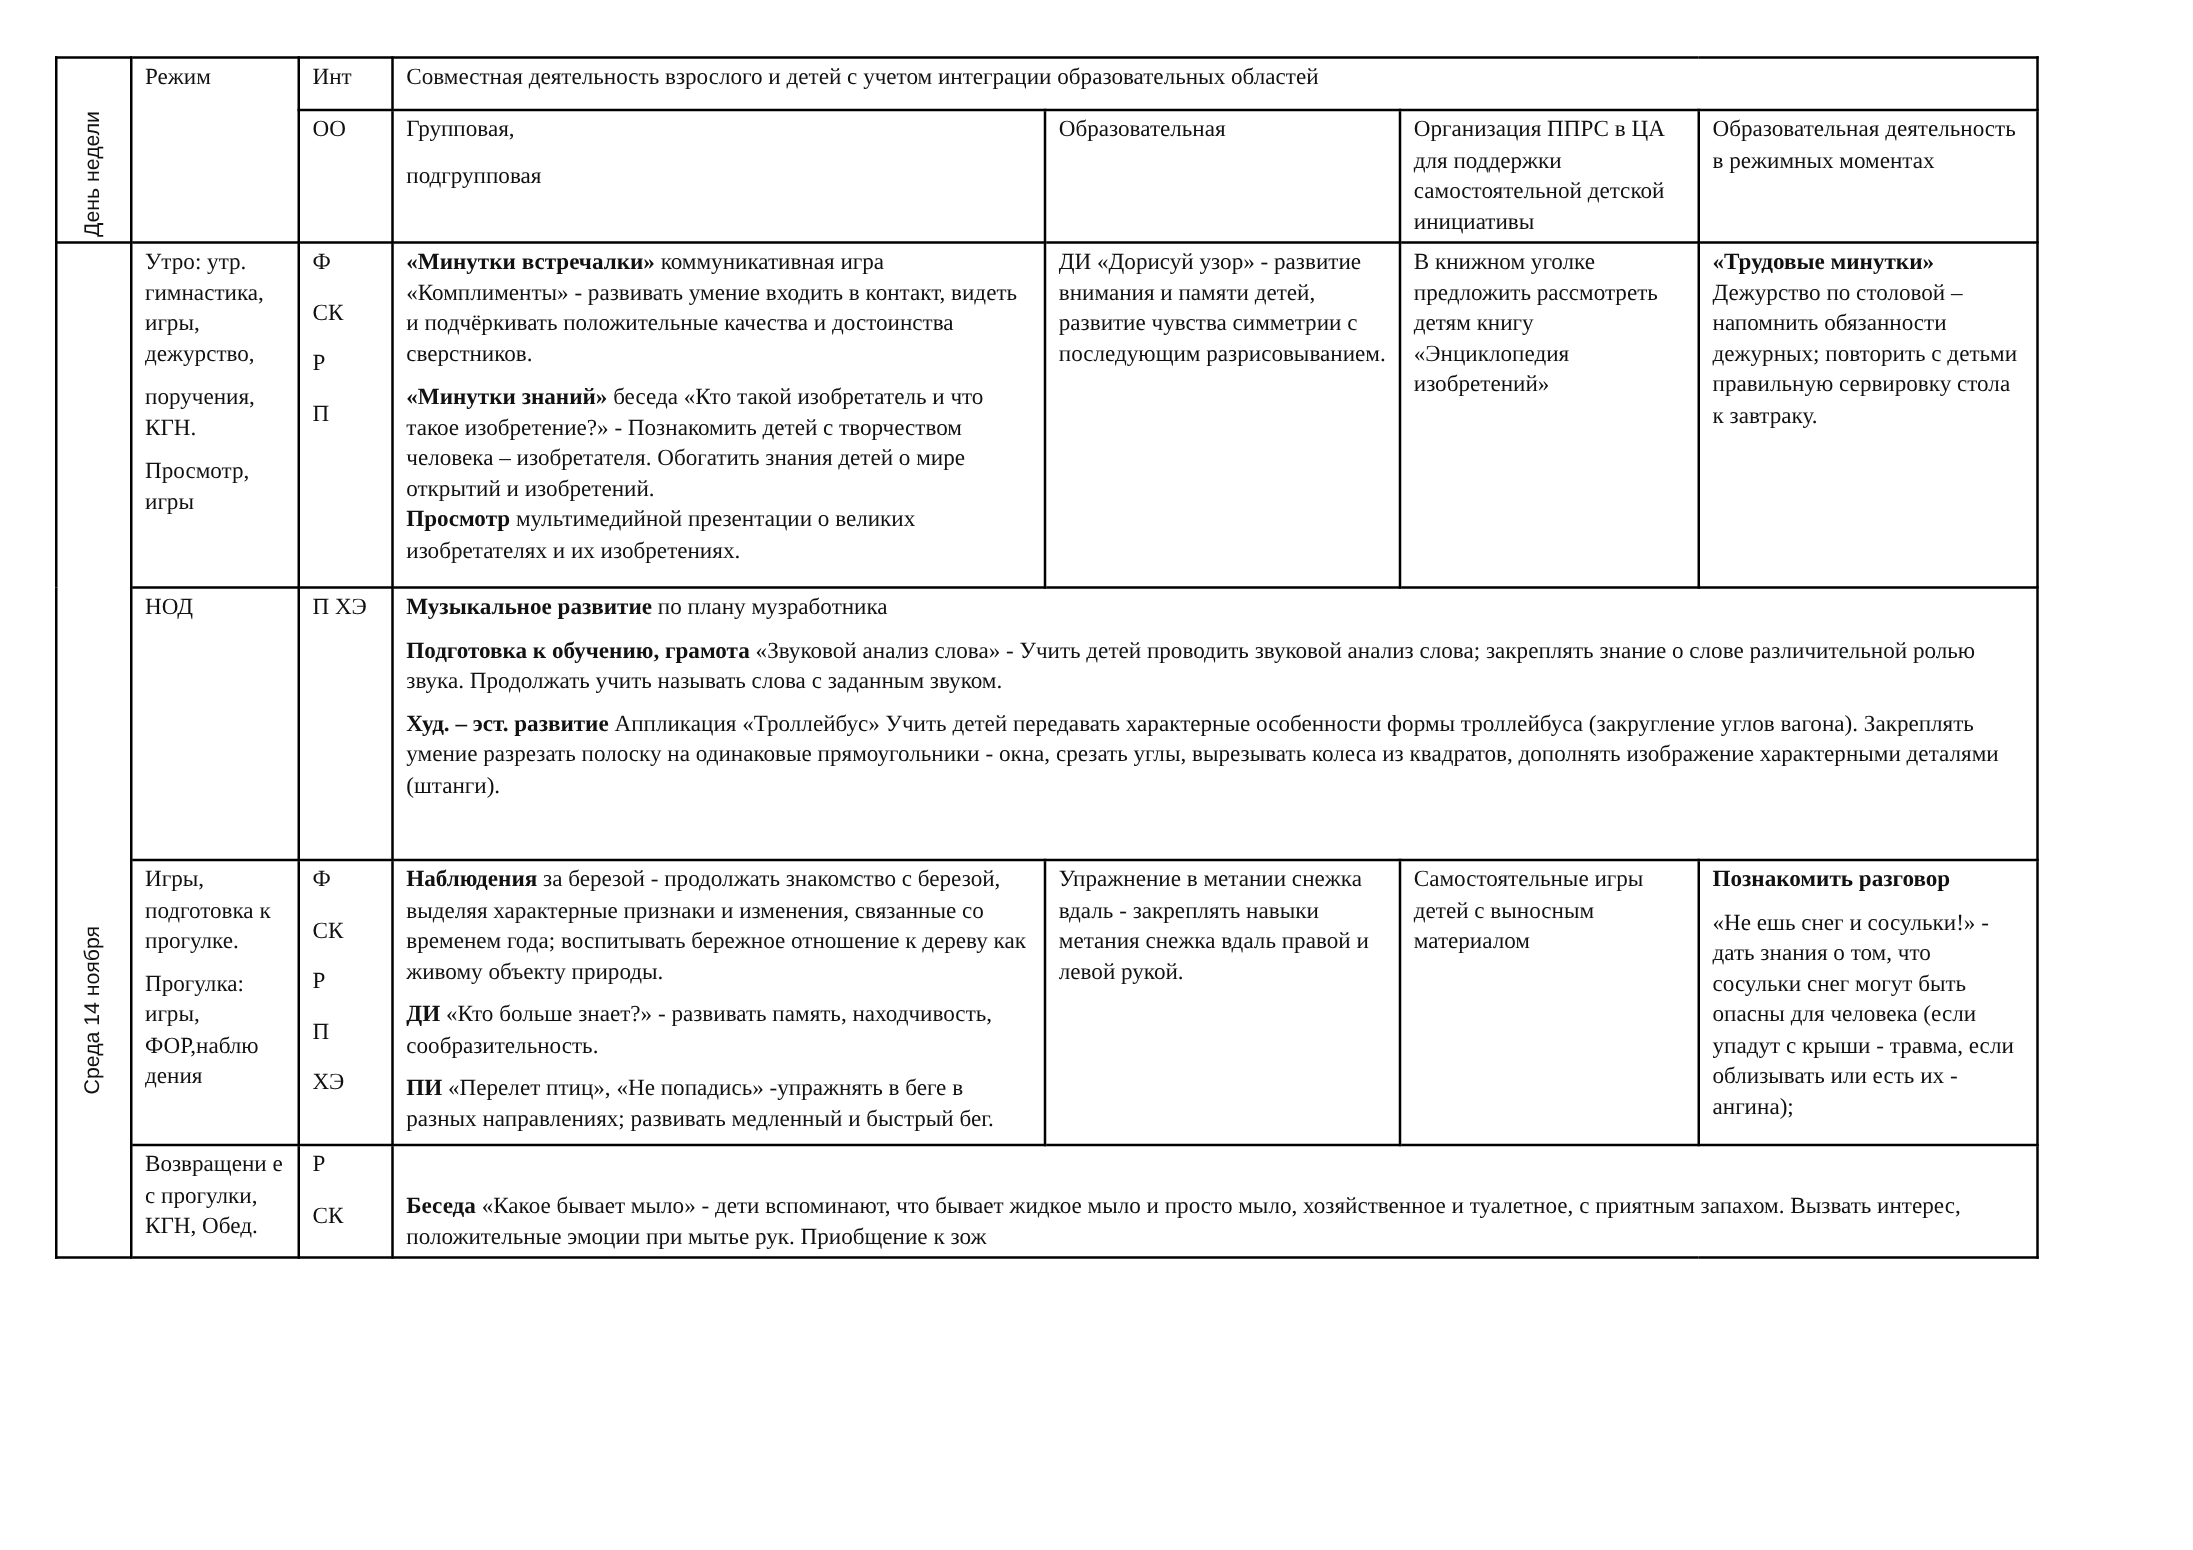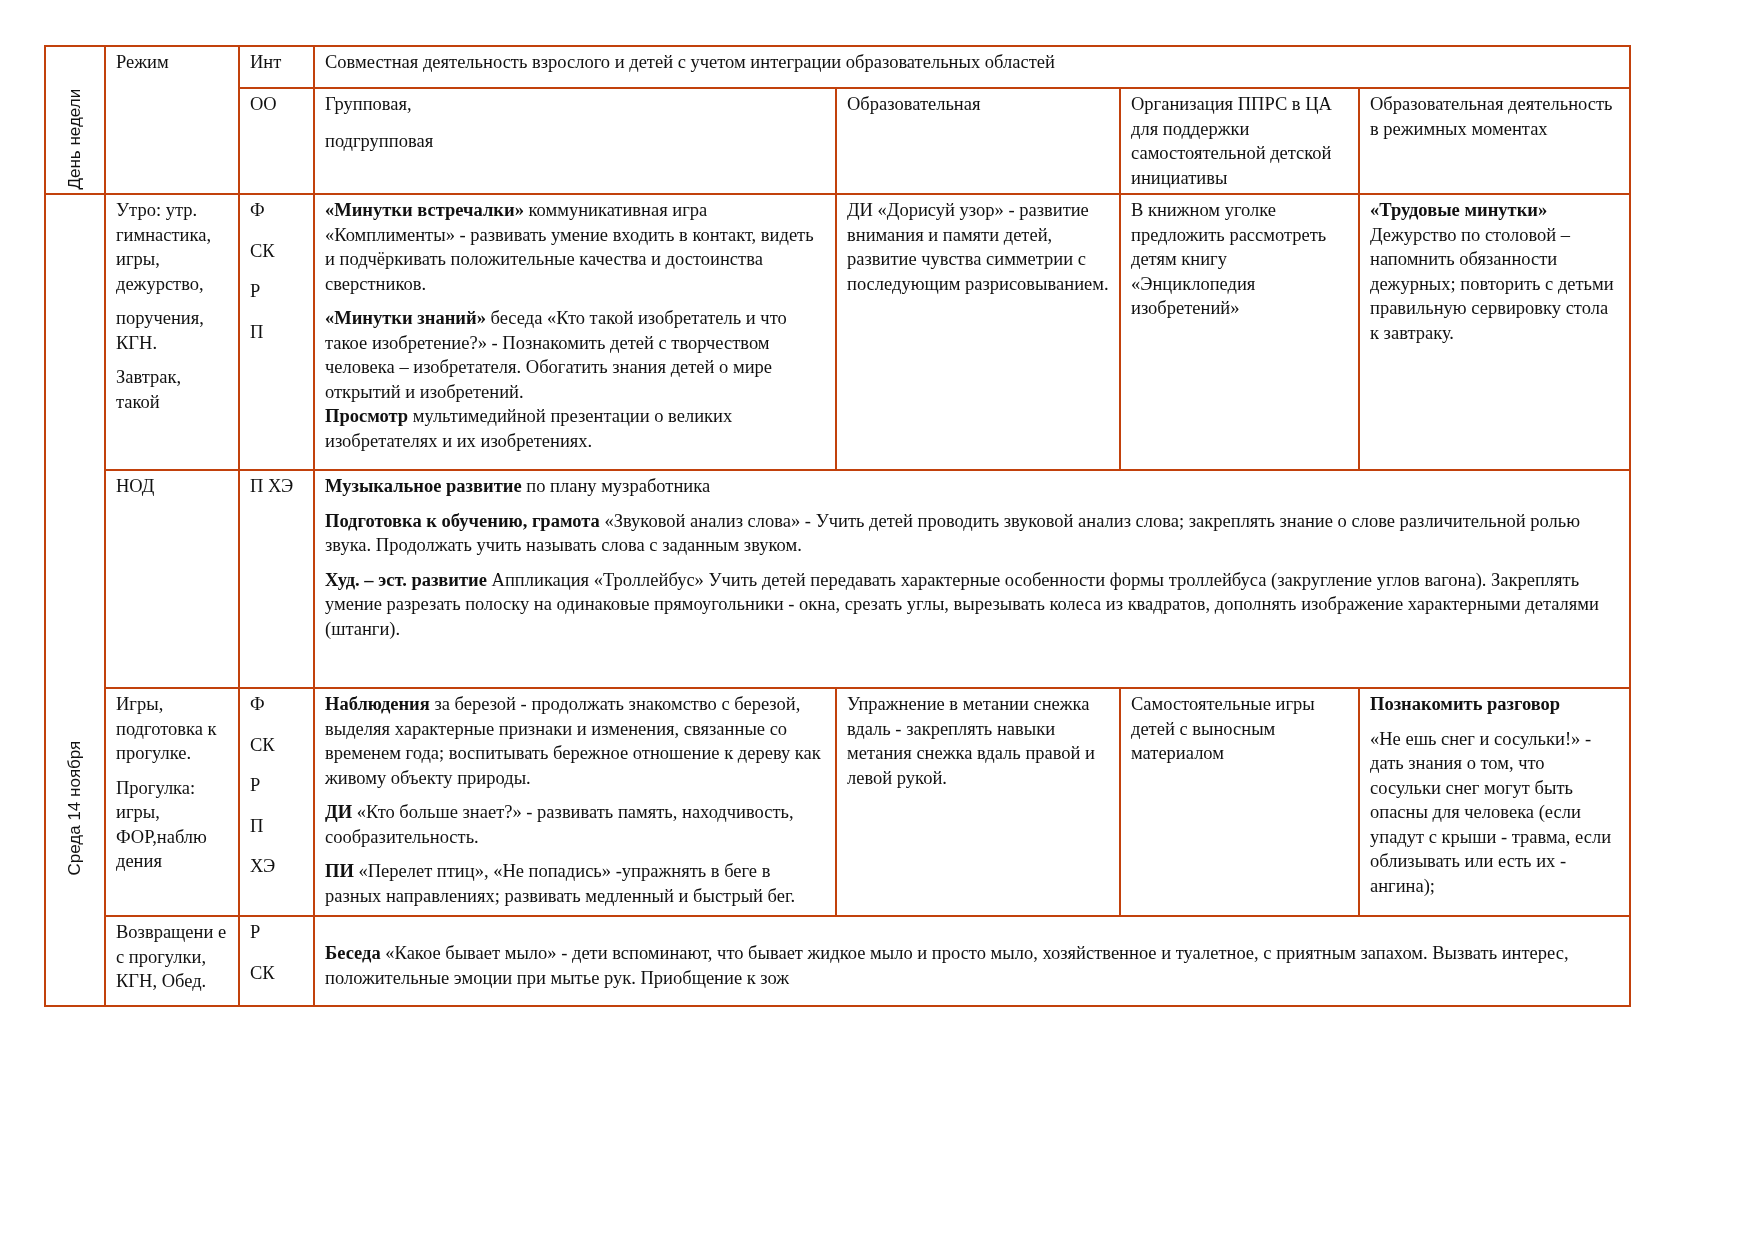--- a/index.html
+++ b/index.html
@@ -6,21 +6,21 @@
   body { width: 1754px; height: 1240px; position: relative; font-family: "Liberation Serif", serif; color: #111; }
   .page { position: absolute; left: 0; top: 0; width: 1754px; height: 1240px; }
   table.plan {
     position: absolute; left: 44px; top: 45px;
     width: 1585px;
     border-collapse: collapse;
     table-layout: fixed;
     font-size: 18.5px; line-height: 24.5px;
   }
   table.plan td {
-    border: 2px solid #c2410c;
+    border: 2px solid #000000;
     vertical-align: top;
     padding: 3px 10px 3px 10px;
   }
   .bold { font-weight: bold; }
   .p { margin: 0 0 10px 0; }
   .p:last-child { margin-bottom: 0; }
   .daycell { position: relative; padding: 0 !important; }
   .vert {
     position: absolute; left: 50%; bottom: 0;
     transform-origin: left bottom;
@@ -66,21 +66,21 @@
     <td>Образовательная деятельность в режимных моментах</td>
   </tr>
 
   <tr style="height:276px">
     <td rowspan="4" class="daycell">
       <span class="vert" style="bottom:130px; transform: translateX(12px) rotate(-90deg);">Среда  14 ноября</span>
     </td>
     <td>
       <div style="margin-bottom:10px"> Утро: утр. гимнастика, игры, дежурство,</div>
       <div style="margin-bottom:10px">поручения, КГН.</div>
-      <div>Завтрак, такой</div>
+      <div>Просмотр, игры</div>
     </td>
     <td class="int-list">
       <span>Ф</span>
       <span>СК</span>
       <span>Р</span>
       <span>П</span>
     </td>
     <td>
       <div class="p"><span class="bold">«Минутки встречалки»</span><span> коммуникативная игра «Комплименты» - развивать умение  входить в контакт, видеть и подчёркивать положительные качества и достоинства сверстников.</span></div>
       <div><span class="bold">«Минутки знаний»</span><span> беседа «Кто такой изобретатель и что такое изобретение?» - Познакомить  детей  с  творчеством   человека – изобретателя. Обогатить  знания  детей  о  мире  открытий  и  изобретений.</span></div>
@@ -128,19 +128,19 @@
       <div>«Не ешь снег и сосульки!» - дать знания о том, что сосульки снег могут быть опасны для человека (если упадут с крыши - травма, если облизывать или есть их - ангина);</div>
     </td>
   </tr>
 
   <tr style="height:90px">
     <td>Возвращени е с прогулки, КГН, Обед.</td>
     <td class="int-list">
       <span>Р</span>
       <span>СК</span>
     </td>
-    <td colspan="4" style="padding-top:24px">
+    <td colspan="4" style="padding-top:36px">
       <span class="bold">Беседа</span><span> «Какое бывает мыло» - дети вспоминают, что бывает жидкое мыло и просто мыло, хозяйственное и туалетное, с приятным запахом. Вызвать интерес, положительные эмоции при мытье рук. Приобщение к зож</span>
     </td>
   </tr>
 </tbody>
     </table>
 </div>
 
 </body></html>

